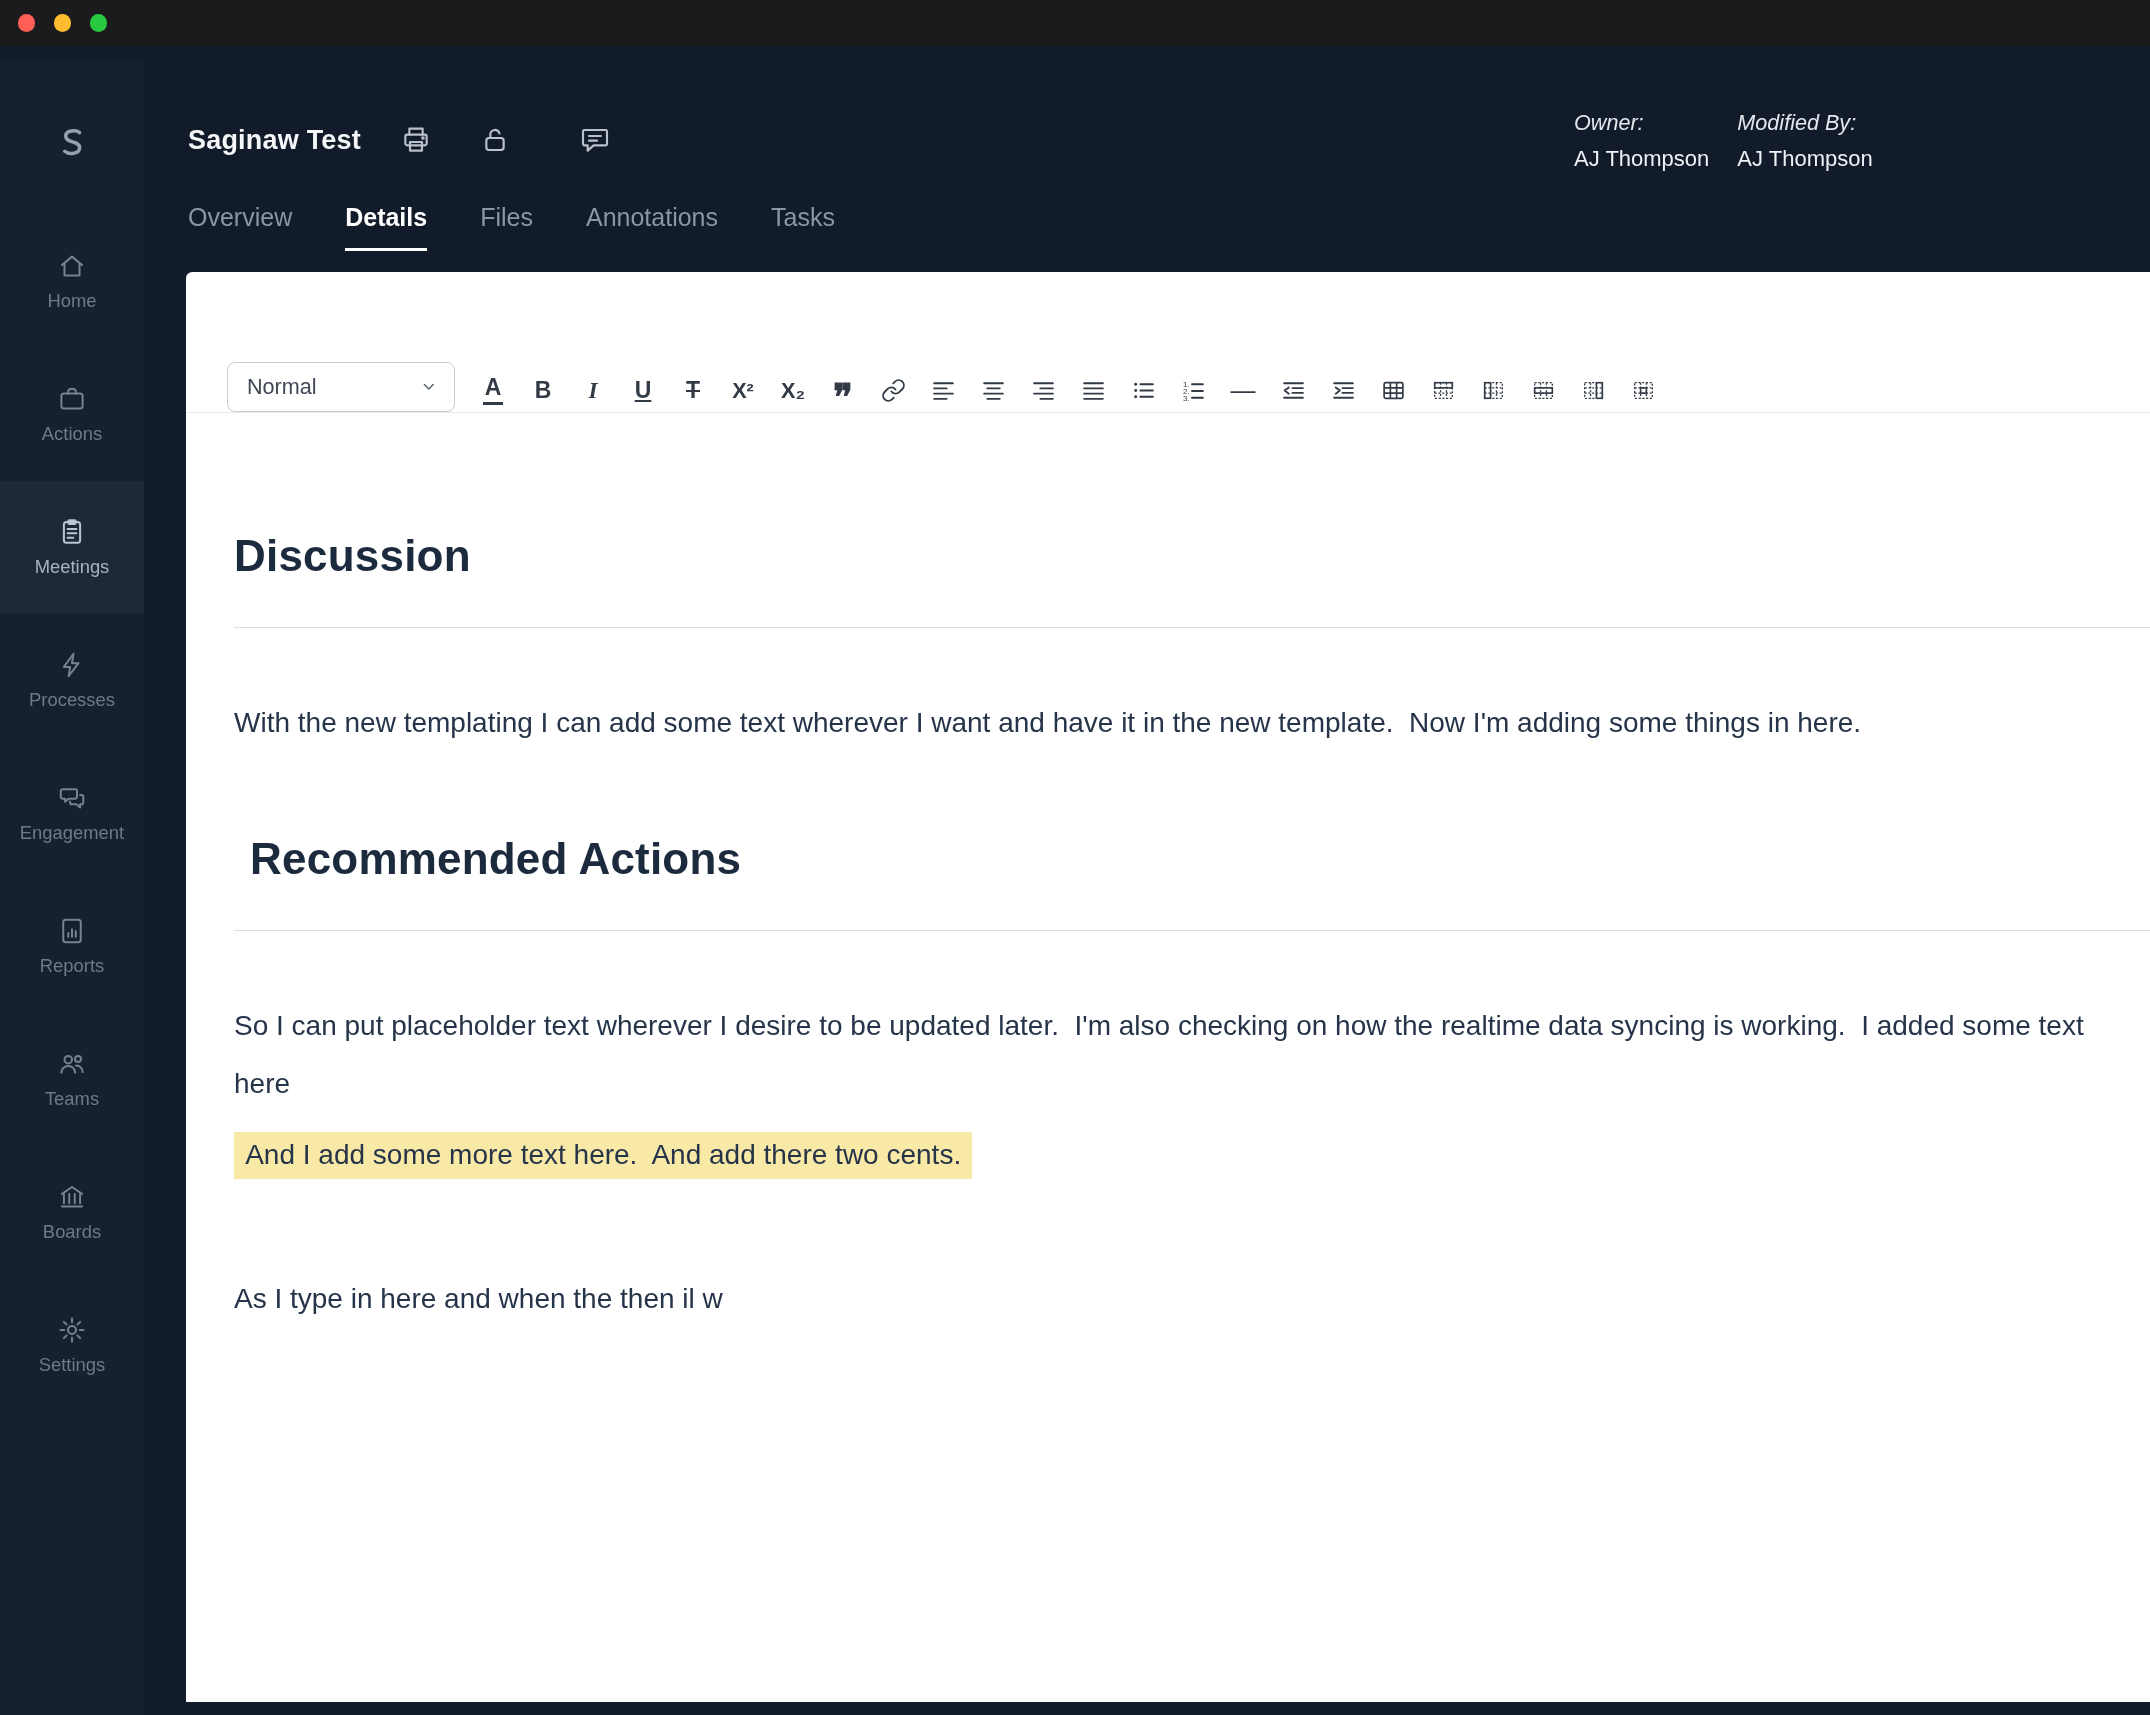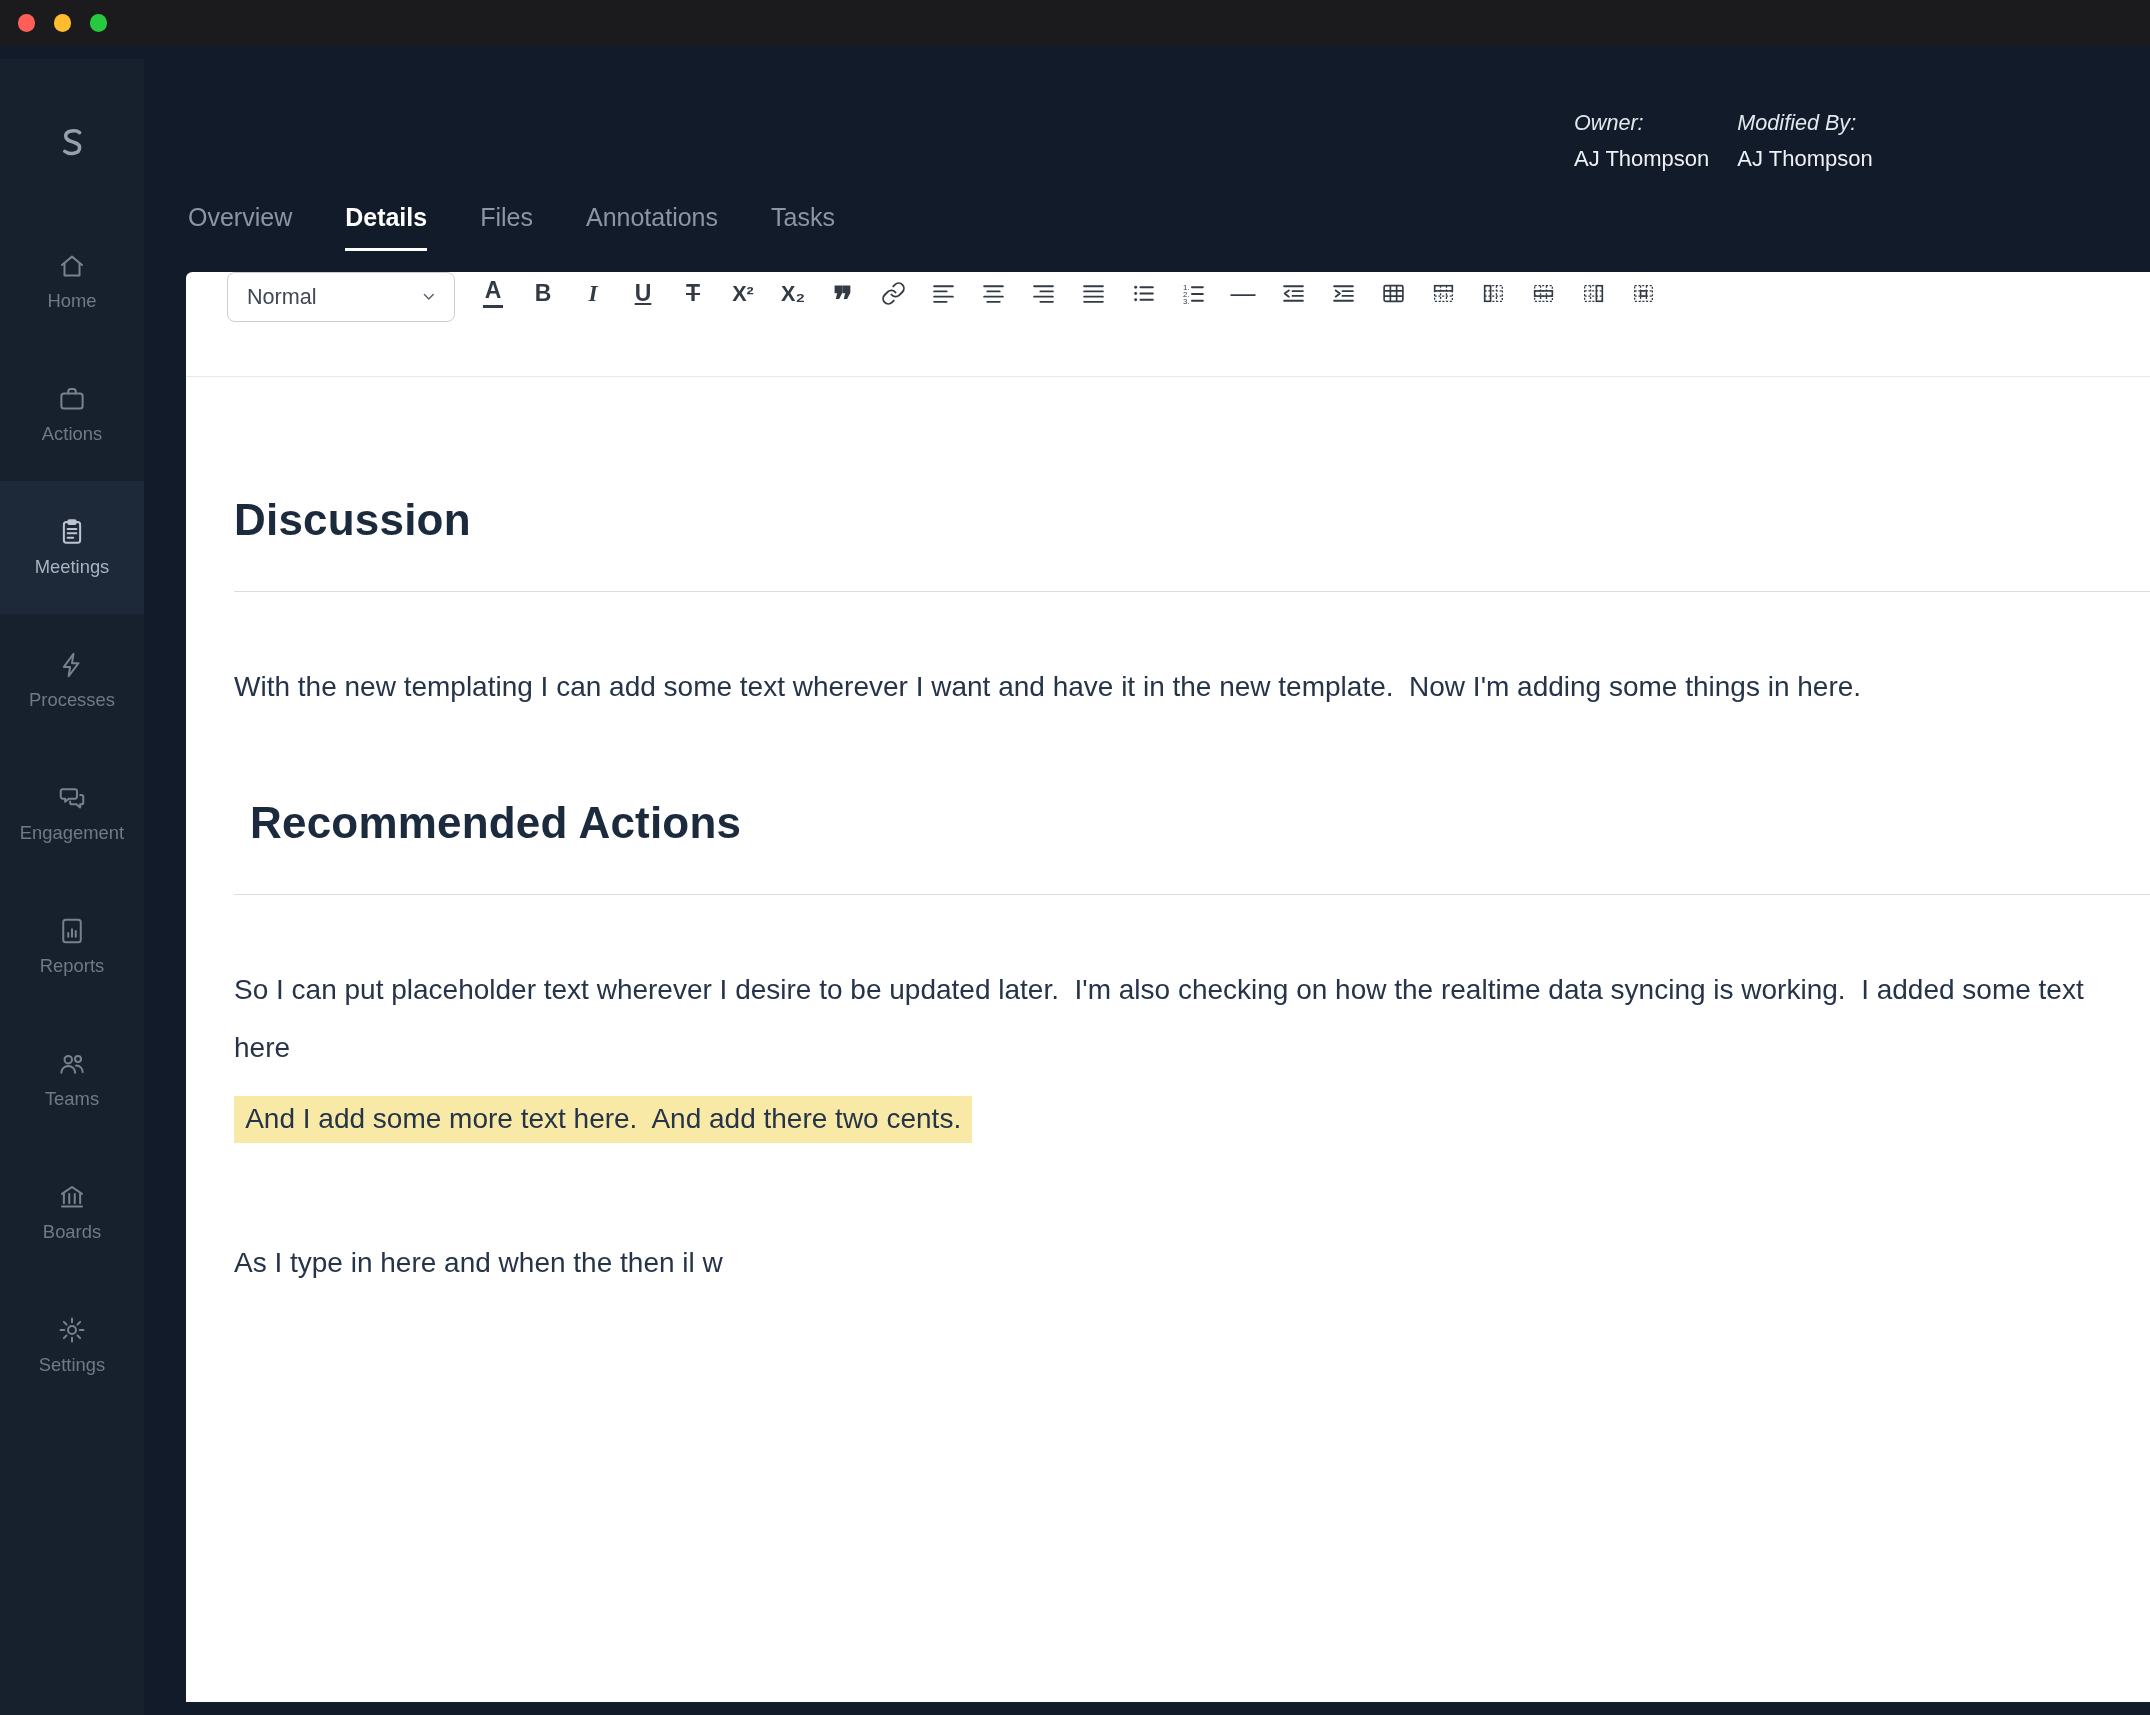--- a/index.html
+++ b/index.html
@@ -42,21 +42,21 @@
   .meta-label { font-size:21.6px; font-style:italic; color:#e3e8ee; line-height:26px; }
   .meta-value { font-size:22px; color:#eef1f6; margin-top:10.4px; }
 
   .tabs { position:absolute; left:44px; top:157px; display:flex; gap:53px; }
   .tab { font-size:25px; color:#8b95a5; padding-bottom:16px; border-bottom:3.2px solid transparent; cursor:pointer; line-height:29px; }
   .tab.active { color:#ffffff; font-weight:700; border-bottom-color:#ffffff; }
 
   
   .panel { position:absolute; left:42px; top:226px; right:0; bottom:14.4px; background:#ffffff; border-top-left-radius:6.4px; overflow:hidden; }
 
-  .toolbar { height:105px; display:flex; align-items:flex-start; padding-left:41px; border-bottom:1.6px solid #e6e9ed; }
+  .toolbar { height:141px; display:flex; align-items:flex-end; padding-left:41px; border-bottom:1.6px solid #e6e9ed; }
   .fmt-select { width:228px; height:50px; border:1.6px solid #c8cdd5; border-radius:8px; display:flex; align-items:center; justify-content:space-between; padding:0 16px 0 19px; cursor:pointer; background:#fff; }
   .fmt-select .fmt-label { font-size:21.6px; color:#3f4854; }
   .fmt-select svg { stroke:#5a6470; }
   .tbtn { background:none; border:none; cursor:pointer; width:38px; height:43px; display:flex; align-items:center; justify-content:center; margin-left:12px; }
   .tbtn.first { margin-left:19px; }
   .tbtn svg { stroke:#323a45; }
   .glyph { font-size:23px; color:#323a45; line-height:1; }
   .gA { border-bottom:3.2px solid #323a45; padding:0 1.6px 2.4px; font-weight:600; }
   .gB { font-weight:800; }
   .gI { font-family:"Liberation Serif", serif; font-style:italic; font-weight:600; }
@@ -175,20 +175,43 @@
             <path d="M12 2.8v3M12 18.2v3M2.8 12h3M18.2 12h3M5.5 5.5l2.1 2.1M16.4 16.4l2.1 2.1M18.5 5.5l-2.1 2.1M7.6 16.4l-2.1 2.1"></path>
           </svg>
           <span class="nlabel">Settings</span>
         </div>
 
       </nav>
     </aside>
 
     <div class="main">
 
+      <div class="title-row">
+        <span class="doc-title">Saginaw Test</span>
+        <button class="hbtn print">
+          <svg width="32" height="32" viewBox="0 0 24 24" fill="none" stroke-width="1.6" stroke-linecap="round" stroke-linejoin="round">
+            <path d="M7 8V3.5h10V8"></path>
+              <rect x="4" y="8" width="16" height="8" rx="1.5"></rect>
+              <rect x="7.5" y="13.5" width="9" height="6.5"></rect>
+              <circle cx="17.2" cy="10.5" r="0.6"></circle>
+          </svg>
+        </button>
+        <button class="hbtn lock">
+          <svg width="32" height="32" viewBox="0 0 24 24" fill="none" stroke-width="1.6" stroke-linecap="round" stroke-linejoin="round">
+            <rect x="5.5" y="10.5" width="13" height="9" rx="2"></rect>
+              <path d="M8.5 10.5V8a3.5 3.5 0 0 1 6.9-.9"></path>
+          </svg>
+        </button>
+        <button class="hbtn comment">
+          <svg width="32" height="32" viewBox="0 0 24 24" fill="none" stroke-width="1.6" stroke-linecap="round" stroke-linejoin="round">
+            <path d="M4 4.5h16a1 1 0 0 1 1 1V15a1 1 0 0 1-1 1h-9l-4.5 4v-4H4a1 1 0 0 1-1-1V5.5a1 1 0 0 1 1-1z"></path>
+              <path d="M7.5 9h9M7.5 12.5h6"></path>
+          </svg>
+        </button>
+      </div>
 
       <div class="meta">
         <div class="meta-col">
           <div class="meta-label">Owner:</div>
           <div class="meta-value">AJ Thompson</div>
         </div>
         <div class="meta-col">
           <div class="meta-label">Modified By:</div>
           <div class="meta-value">AJ Thompson</div>
         </div>

